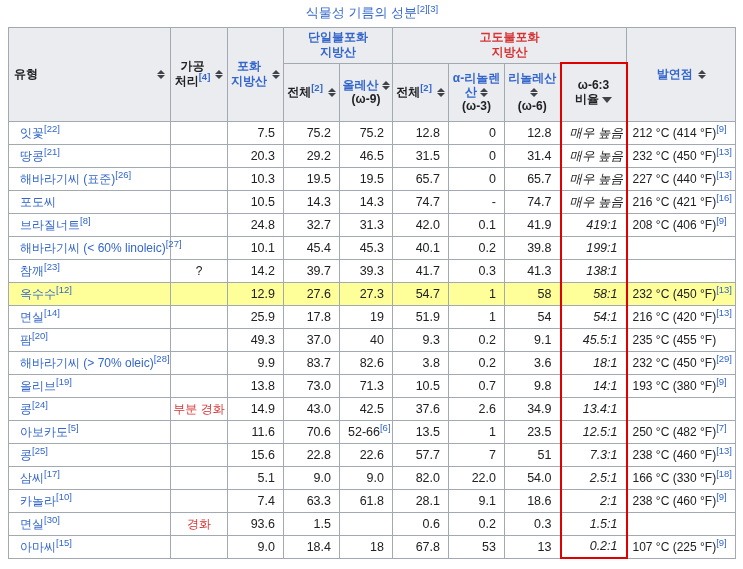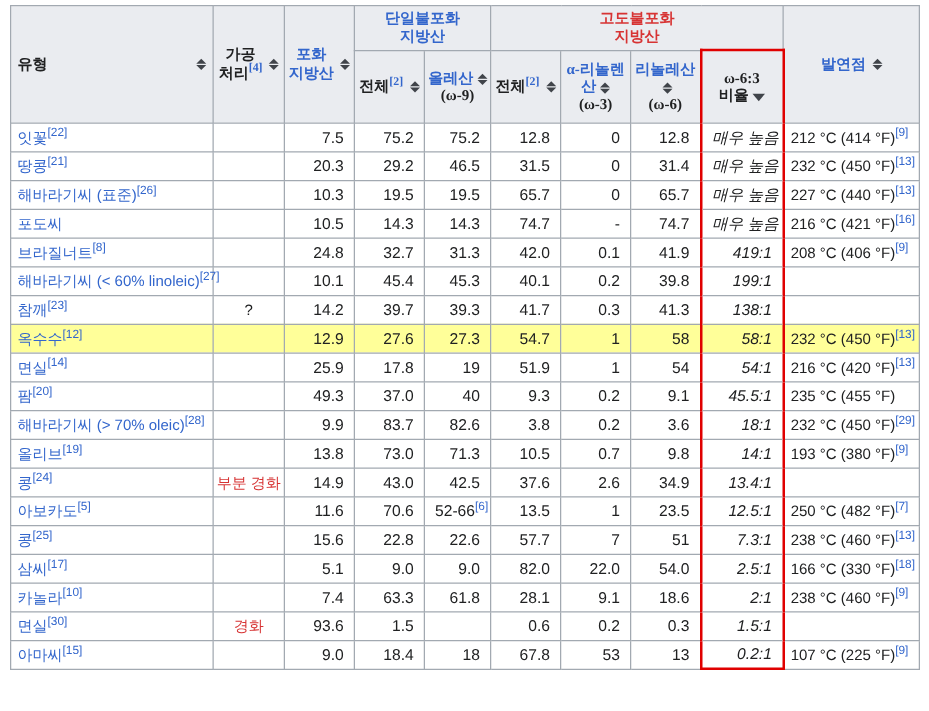--- a/index.html
+++ b/index.html
@@ -36,26 +36,25 @@
     border:1px solid var(--border);
     vertical-align:middle;
   }
   th{
     background:var(--headbg);
     font-weight:bold;
     font-size:12px;
     line-height:15px;
     text-align:center;
     padding:2px 2px;
-    font-family:Liberation Serif, serif;
   }
   thead tr.grp th{height:31px;}
   thead tr.sub th{height:58px;}
   td{height:23px;padding:0 8px;line-height:16px;}
-  td.name-cell{text-align:left;padding:0 2px 0 5px;white-space:nowrap;font-size:12px;overflow:visible;}
+  td.name-cell{text-align:left;padding:0 2px 0 11px;white-space:nowrap;font-size:12px;overflow:visible;}
   td.num{text-align:right;white-space:nowrap;}
   td.proc-cell{text-align:center;padding:0 2px;white-space:nowrap;font-size:12px;}
   td.smoke-cell{text-align:left;padding:0 2px 0 5px;white-space:nowrap;font-size:12px;}
   tr.hl td{background:var(--hl);}
   a.lnk{color:var(--link);text-decoration:none;}
   a.redlnk{color:var(--redlink);text-decoration:none;font-weight:inherit;}
   .redtxt{color:var(--redlink);}
   sup.ref{font-size:9.5px;line-height:0;vertical-align:super;}
   sup.ref a{color:var(--link);text-decoration:none;}
   
@@ -71,20 +70,23 @@
   
   th.ratio-head{border-top:2px solid var(--box);border-left:2px solid var(--box);border-right:2px solid var(--box);}
   td.ratio-col{border-left:2px solid var(--box);border-right:2px solid var(--box);font-style:italic;}
   td.ratio-last{border-bottom:2px solid var(--box);}
 </style>
 </head>
 <body>
 
 <div class="wrap">
   <table>
+    <caption>
+      <a href="#" class="lnk">식물성 기름의 성분</a><sup class="ref"><a href="#">[2]</a></sup><sup class="ref"><a href="#">[3]</a></sup>
+    </caption>
     <colgroup>
       <col style="width:162px">
         <col style="width:57px">
         <col style="width:56px">
         <col style="width:56px">
         <col style="width:53px">
         <col style="width:56px">
         <col style="width:56px">
         <col style="width:56px">
         <col style="width:66px">

